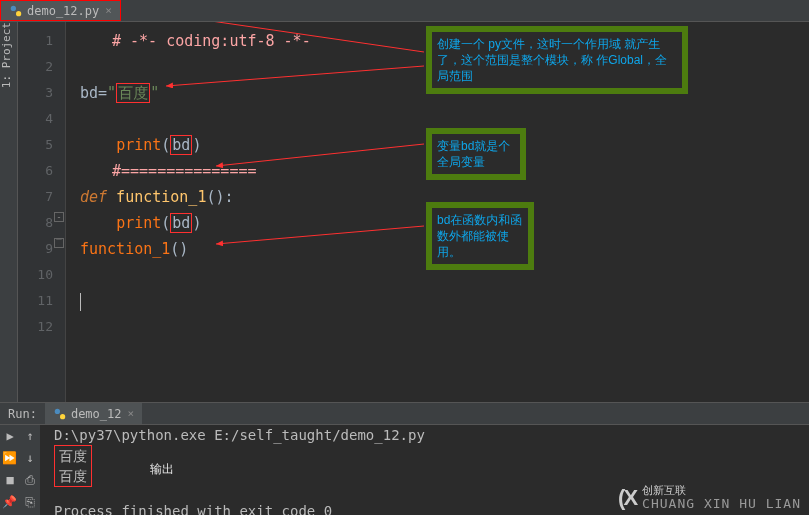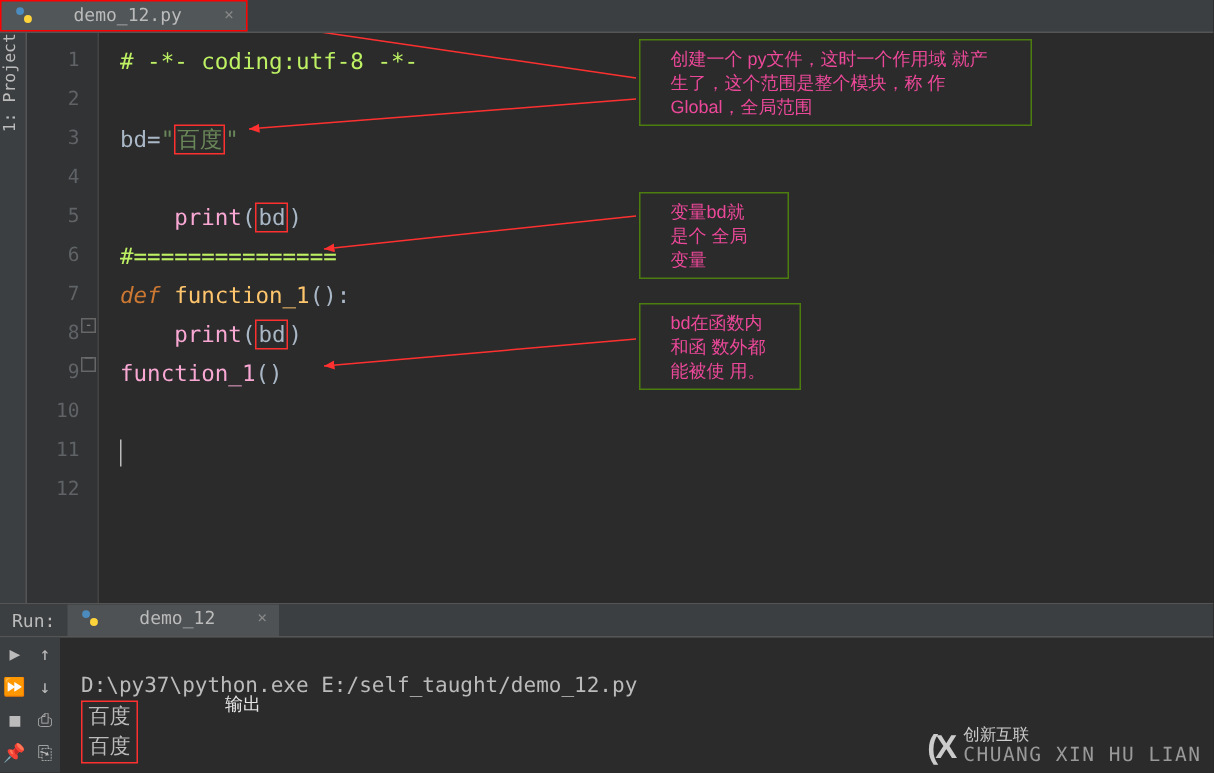--- a/index.html
+++ b/index.html
@@ -14,28 +14,27 @@
 }
 .tab-bar {
   height: 22px;
   background: #3c3f41;
   display: flex;
   align-items: center;
   border-bottom: 1px solid #555;
 }
 .file-tab {
   display: flex;
-  align-items: flex-start;
+  align-items: center;
   padding: 2px 8px;
   background: #515658;
   height: 100%;
   border: 1px solid red;
   font-size: 12px;
   color: #bbb;
-  gap: 22px;
 }
 .py-icon {
   width: 14px; height: 14px;
   margin-right: 4px;
   display: inline-flex;
   align-items: center;
   justify-content: center;
 }
 .py-icon svg { width: 14px; height: 14px; }
 .tab-close { margin-left: 6px; color: #888; font-size: 11px; }
@@ -88,35 +87,35 @@
 }
 .code {
   flex: 1;
   padding-top: 6px;
   padding-left: 14px;
   line-height: 26px;
   font-size: 15px;
   position: relative;
 }
 .code .line { height: 26px; white-space: pre; }
-.c-comment { color: #bef264; }
+.c-comment { color: #fca5a5; margin-left: 32px; }
 .c-string  { color: #6a8759; }
 .c-keyword { color: #cc7832; font-style: italic; }
-.c-func    { color: #f9a8d4; }
+.c-func    { color: #f97316; }
 .c-ident   { color: #a9b7c6; }
 .c-deffunc { color: #ffc66d; }
 .c-op      { color: #a9b7c6; }
 .red-box { border: 1px solid #ff3030; padding: 0 1px; }
 .annot {
   position: absolute;
-  border: 1px solid #4d7c0f;
-  color: #ec4899;
+  border: 6px solid #4d7c0f;
+  color: #0ea5e9;
   font-size: 12px;
   line-height: 16px;
-  padding: 4px 20px;
+  padding: 4px 5px;
   font-family: 'Microsoft YaHei', sans-serif;
   background: transparent;
 }
 .caret { display: inline-block; width: 1px; height: 18px; background: #bbb; vertical-align: middle; }
 
 .run-panel {
   position: absolute;
   left: 0; top: 402px;
   width: 809px;
   height: 134px;
@@ -145,21 +144,21 @@
   flex-direction: column;
   align-items: center;
   padding-top: 4px;
   gap: 8px;
 }
 .run-tool-col .tool-icon { width: 14px; height: 14px; color: #bbb; display:flex; align-items:center; justify-content:center; font-size:12px;}
 .play-icon { color: #499c54; }
 .stop-icon { color: #c75450; }
 .run-output {
   flex: 1;
-  padding: 22px 14px;
+  padding: 0 14px;
   font-size: 14px;
   line-height: 20px;
   position: relative;
   color: #bbb;
 }
 .output-box {
   display: inline-block;
   border: 1px solid #ff3030;
   padding: 0 4px;
 }

